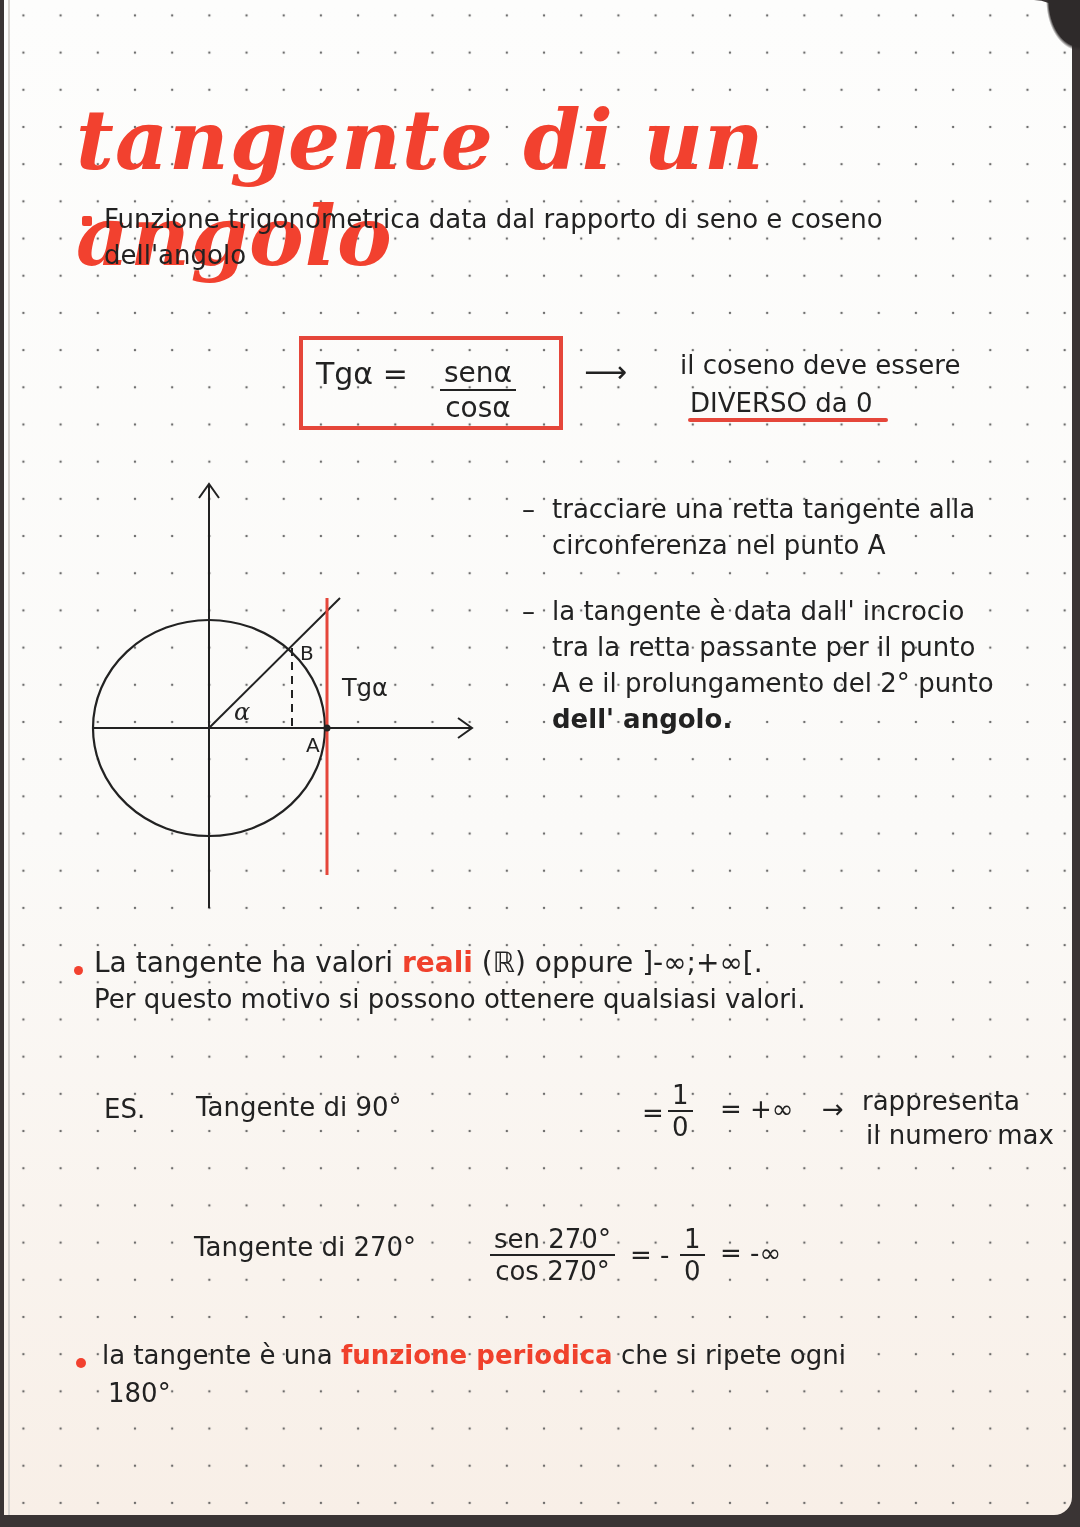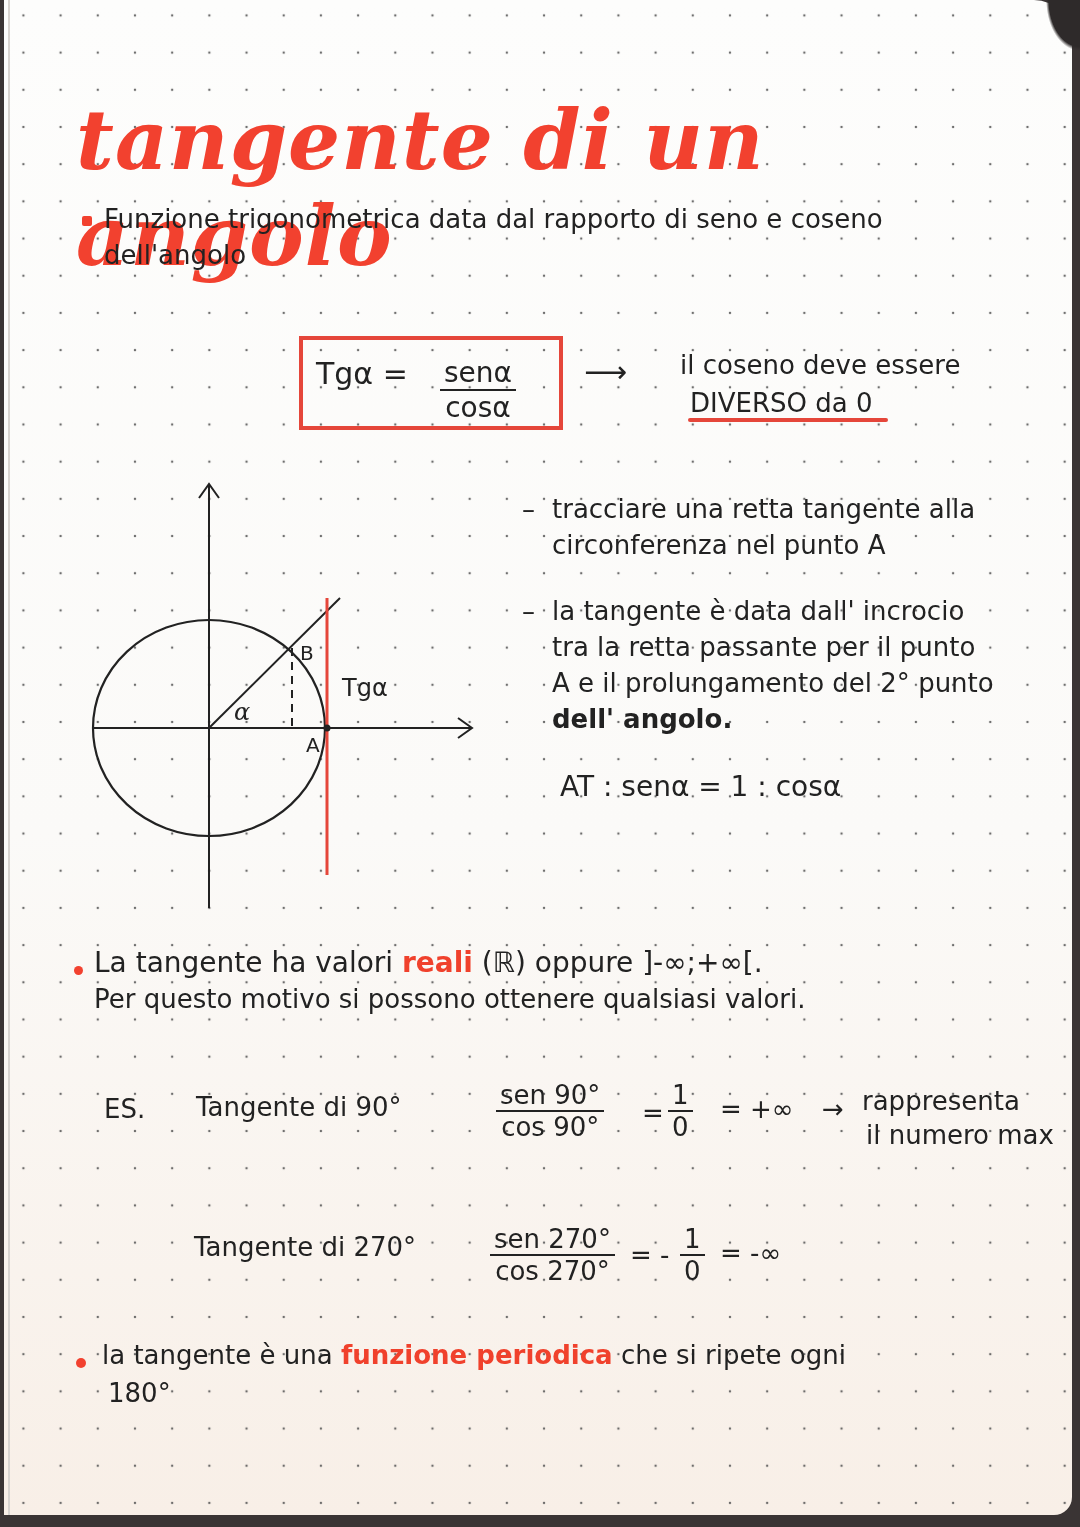--- a/index.html
+++ b/index.html
@@ -101,32 +101,27 @@
   <div class="hand t26" style="left:518px; top:494px;">–</div>
   <div class="hand t26" style="left:548px; top:494px;">tracciare una retta tangente alla</div>
   <div class="hand t26" style="left:548px; top:530px;">circonferenza nel punto A</div>
 
   <div class="hand t26" style="left:518px; top:596px;">–</div>
   <div class="hand t26" style="left:548px; top:596px;">la tangente è data dall' incrocio</div>
   <div class="hand t26" style="left:548px; top:632px;">tra la retta passante per il punto</div>
   <div class="hand t26" style="left:548px; top:668px;">A e il prolungamento del 2° punto</div>
   <div class="hand t26" style="left:548px; top:704px;font-weight:bold;">dell' angolo.</div>
 
-  <div class="hand t28" style="left:556px; top:770px;">AT : senα = 1 : cosα</div>
 
   <div class="bullet-dot round-dot" style="left:70px; top:966px; width:9px; height:9px;"></div>
   <div class="hand t28" style="left:90px; top:946px;"><span>La tangente ha valori </span><span class="red">reali</span><span> (ℝ) oppure ]-∞;+∞[.</span></div>
   <div class="hand t26" style="left:90px; top:984px;">Per questo motivo si possono ottenere qualsiasi valori.</div>
 
   <div class="hand t26" style="left:100px; top:1094px;">ES.</div>
   <div class="hand t26" style="left:192px; top:1092px;">Tangente di 90°</div>
-  <div class="frac hand t26" style="left:492px; top:1080px;">
-    <span class="num">sen 90°</span>
-    <span class="den">cos 90°</span>
-  </div>
   <div class="hand t26" style="left:638px; top:1098px;">=</div>
   <div class="frac hand t26" style="left:664px; top:1080px;">
     <span class="num">1</span>
     <span class="den">0</span>
   </div>
   <div class="hand t26" style="left:716px; top:1094px;">= +∞</div>
   <div class="hand t26" style="left:818px; top:1094px;">→</div>
   <div class="hand t26" style="left:858px; top:1086px;">rappresenta</div>
   <div class="hand t26" style="left:862px; top:1120px;">il numero max</div>
 

